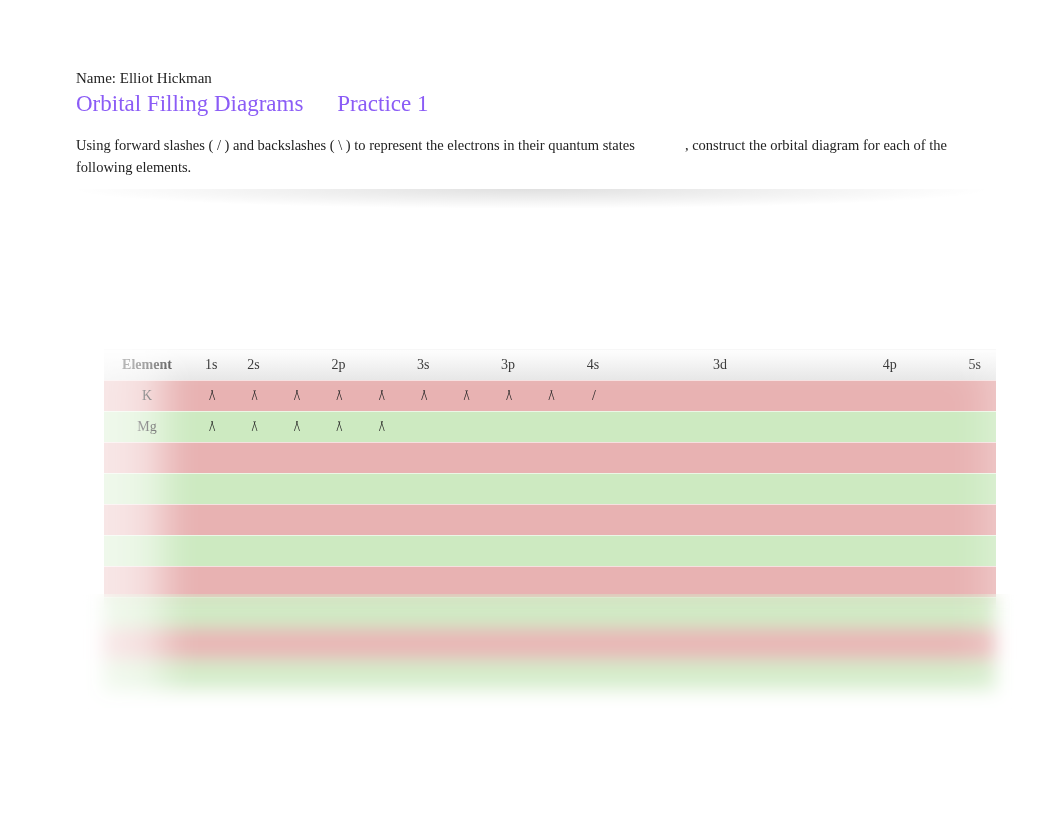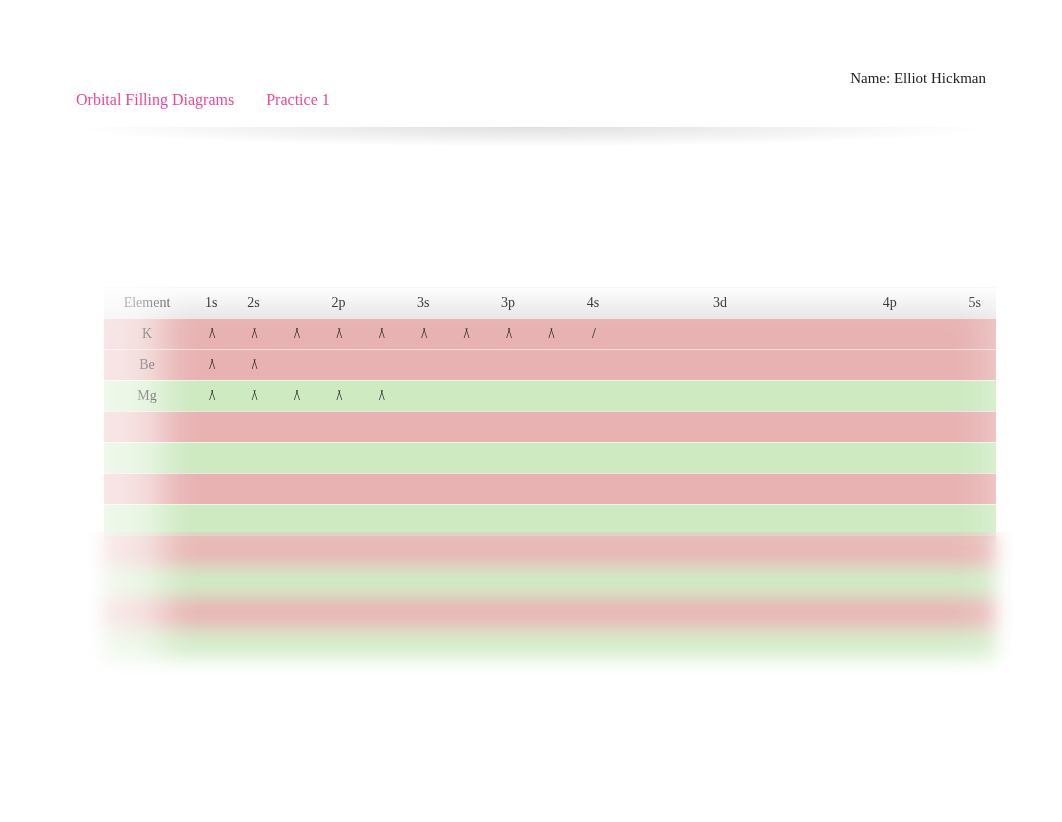--- a/index.html
+++ b/index.html
@@ -12,28 +12,27 @@
       background: #ffffff;
       width: 1062px;
       height: 822px;
       position: relative;
       overflow: hidden;
     }
     .page {
       padding: 70px 76px 0 76px;
     }
     .name-line {
-      text-align: right;
       font-size: 15px;
       color: #222;
       margin-bottom: 4px;
     }
     .title-line {
-      font-size: 16px;
-      color: #ec4899;
+      font-size: 23px;
+      color: #8b5cf6;
       margin-bottom: 18px;
     }
     .title-main {
       display: inline-block;
     }
     .title-practice {
       display: inline-block;
       margin-left: 28px;
     }
     .instructions {
@@ -92,20 +91,21 @@
       text-align: left;
       padding-left: 6px;
       filter: blur(0.4px);
     }
     .col-header td {
       background: linear-gradient(#fdfdfd, #e6e6e6);
       filter: blur(0.4px);
     }
     .col-header td.element-col {
       background: linear-gradient(#fdfdfd, #e6e6e6);
+      font-weight: bold;
     }
     
     col.c-elem { width: 78px; }
     col.c-cell { width: 38.5px; }
 
     
     tr.red td { background: #e8b2b2; }
     tr.green td { background: #cdeac1; }
     tr.red td.element-col,
     tr.green td.element-col {
@@ -149,20 +149,23 @@
   <div class="name-line">
     <span>Name:</span>
     <span>Elliot Hickman</span>
   </div>
 
   <div class="title-line">
     <span class="title-main">Orbital Filling Diagrams</span>
     <span class="title-practice">Practice 1</span>
   </div>
 
+  <div class="instructions">
+    <span>Using forward slashes ( / ) and backslashes ( \ ) to represent the electrons in their quantum states</span><span class="instr-gap"></span><span>, construct the orbital diagram for each of the following elements.</span>
+  </div>
 
   <div class="shadow-bar"></div>
 
   <div class="table-wrap">
     <table>
       <colgroup id="colgroup">
           <col class="c-elem">
           <col class="c-cell">
           <col class="c-cell">
           <col class="c-cell">
@@ -211,42 +214,20 @@
             <td class="orbital-cell"></td>
             <td class="orbital-cell"></td>
             <td class="orbital-cell"></td>
             <td class="orbital-cell"></td>
             <td class="orbital-cell"></td>
             <td class="orbital-cell"></td>
             <td class="orbital-cell"></td>
             <td class="orbital-cell"></td>
             <td class="orbital-cell"></td>
           </tr>
-          <tr class="red">
-            <td class="element-col">Be</td>
-            <td class="orbital-cell">/\</td>
-            <td class="orbital-cell">/\</td>
-            <td class="orbital-cell"></td>
-            <td class="orbital-cell"></td>
-            <td class="orbital-cell"></td>
-            <td class="orbital-cell"></td>
-            <td class="orbital-cell"></td>
-            <td class="orbital-cell"></td>
-            <td class="orbital-cell"></td>
-            <td class="orbital-cell"></td>
-            <td class="orbital-cell"></td>
-            <td class="orbital-cell"></td>
-            <td class="orbital-cell"></td>
-            <td class="orbital-cell"></td>
-            <td class="orbital-cell"></td>
-            <td class="orbital-cell"></td>
-            <td class="orbital-cell"></td>
-            <td class="orbital-cell"></td>
-            <td class="orbital-cell"></td>
-          </tr>
           <tr class="green">
             <td class="element-col">Mg</td>
             <td class="orbital-cell">/\</td>
             <td class="orbital-cell">/\</td>
             <td class="orbital-cell">/\</td>
             <td class="orbital-cell">/\</td>
             <td class="orbital-cell">/\</td>
             <td class="orbital-cell"></td>
             <td class="orbital-cell"></td>
             <td class="orbital-cell"></td>

